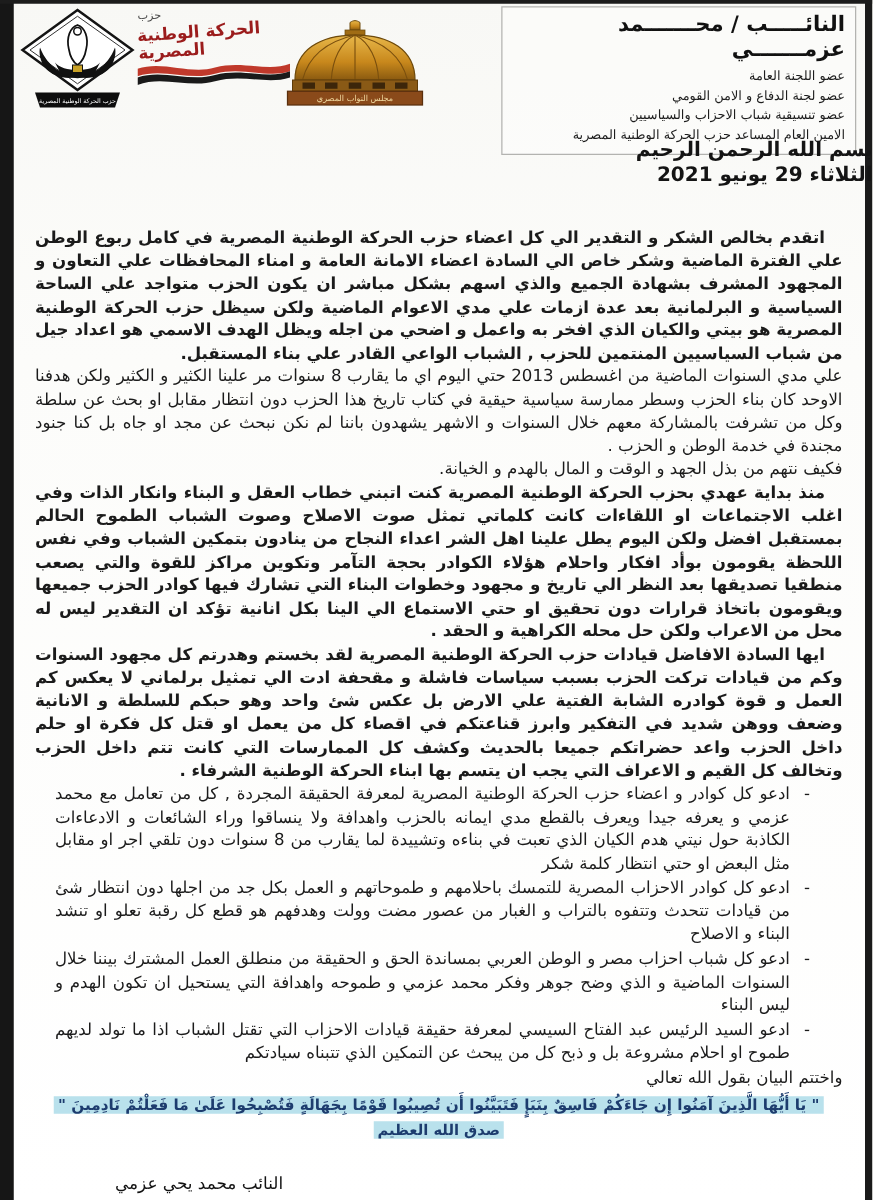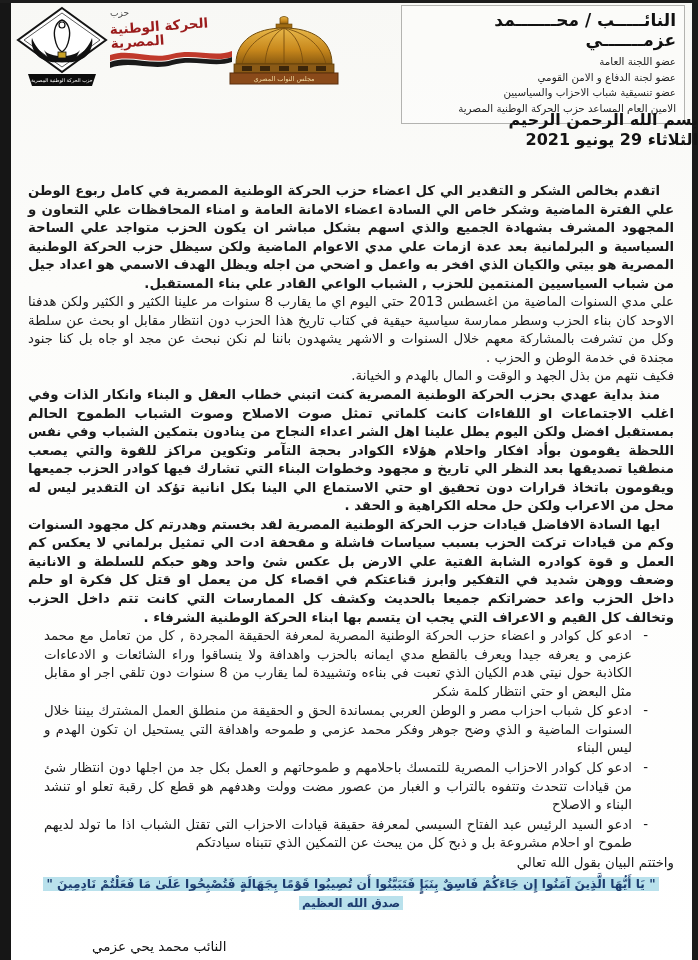--- a/index.html
+++ b/index.html
@@ -162,22 +162,22 @@
 
   <div class="body-text">
     <p class="indent">اتقدم بخالص الشكر و التقدير الي كل اعضاء حزب الحركة الوطنية المصرية في كامل ربوع الوطن علي الفترة الماضية وشكر خاص الي السادة اعضاء الامانة العامة و امناء المحافظات علي التعاون و المجهود المشرف بشهادة الجميع والذي اسهم بشكل مباشر ان يكون الحزب متواجد علي الساحة السياسية و البرلمانية بعد عدة ازمات علي مدي الاعوام الماضية ولكن سيظل حزب الحركة الوطنية المصرية هو بيتي والكيان الذي افخر به واعمل و اضحي من اجله ويظل الهدف الاسمي هو اعداد جيل من شباب السياسيين المنتمين للحزب , الشباب الواعي القادر علي بناء المستقبل.</p>
     <p>علي مدي السنوات الماضية من اغسطس 2013 حتي اليوم اي ما يقارب 8 سنوات مر علينا الكثير و الكثير ولكن هدفنا الاوحد كان بناء الحزب وسطر ممارسة سياسية حيقية في كتاب تاريخ هذا الحزب دون انتظار مقابل او بحث عن سلطة وكل من تشرفت بالمشاركة معهم خلال السنوات و الاشهر يشهدون باننا لم نكن نبحث عن مجد او جاه بل كنا جنود مجندة في خدمة الوطن و الحزب .</p>
     <p>فكيف نتهم من بذل الجهد و الوقت و المال بالهدم و الخيانة.</p>
     <p class="indent">منذ بداية عهدي بحزب الحركة الوطنية المصرية كنت اتبني خطاب العقل و البناء وانكار الذات وفي اغلب الاجتماعات او اللقاءات كانت كلماتي تمثل صوت الاصلاح وصوت الشباب الطموح الحالم بمستقبل افضل ولكن اليوم يطل علينا اهل الشر اعداء النجاح من ينادون بتمكين الشباب وفي نفس اللحظة يقومون بوأد افكار واحلام هؤلاء الكوادر بحجة التآمر وتكوين مراكز للقوة والتي يصعب منطقيا تصديقها بعد النظر الي تاريخ و مجهود وخطوات البناء التي تشارك فيها كوادر الحزب جميعها ويقومون باتخاذ قرارات دون تحقيق او حتي الاستماع الي الينا بكل انانية تؤكد ان التقدير ليس له محل من الاعراب ولكن حل محله الكراهية و الحقد .</p>
     <p class="indent">ايها السادة الافاضل قيادات حزب الحركة الوطنية المصرية لقد بخستم وهدرتم كل مجهود السنوات وكم من قيادات تركت الحزب بسبب سياسات فاشلة و مقحفة ادت الي تمثيل برلماني لا يعكس كم العمل و قوة كوادره الشابة الفتية علي الارض بل عكس شئ واحد وهو حبكم للسلطة و الانانية وضعف ووهن شديد في التفكير وابرز قناعتكم في اقصاء كل من يعمل او قتل كل فكرة او حلم داخل الحزب واعد حضراتكم جميعا بالحديث وكشف كل الممارسات التي كانت تتم داخل الحزب وتخالف كل القيم و الاعراف التي يجب ان يتسم بها ابناء الحركة الوطنية الشرفاء .</p>
 
     <ul class="bullets">
       <li>ادعو كل كوادر و اعضاء حزب الحركة الوطنية المصرية لمعرفة الحقيقة المجردة , كل من تعامل مع محمد عزمي و يعرفه جيدا ويعرف بالقطع مدي ايمانه بالحزب واهدافة ولا ينساقوا وراء الشائعات و الادعاءات الكاذبة حول نيتي هدم الكيان الذي تعبت في بناءه وتشييدة لما يقارب من 8 سنوات دون تلقي اجر او مقابل مثل البعض او حتي انتظار كلمة شكر</li>
+      <li>ادعو كل كوادر الاحزاب المصرية للتمسك باحلامهم و طموحاتهم و العمل بكل جد من اجلها دون انتظار شئ من قيادات تتحدث وتتفوه بالتراب و الغبار من عصور مضت وولت وهدفهم هو قطع كل رقبة تعلو او تنشد البناء و الاصلاح</li>
       <li>ادعو كل شباب احزاب مصر و الوطن العربي بمساندة الحق و الحقيقة من منطلق العمل المشترك بيننا خلال السنوات الماضية و الذي وضح جوهر وفكر محمد عزمي و طموحه واهدافة التي يستحيل ان تكون الهدم و ليس البناء</li>
-      <li>ادعو كل كوادر الاحزاب المصرية للتمسك باحلامهم و طموحاتهم و العمل بكل جد من اجلها دون انتظار شئ من قيادات تتحدث وتتفوه بالتراب و الغبار من عصور مضت وولت وهدفهم هو قطع كل رقبة تعلو او تنشد البناء و الاصلاح</li>
       <li>ادعو السيد الرئيس عبد الفتاح السيسي لمعرفة حقيقة قيادات الاحزاب التي تقتل الشباب اذا ما تولد لديهم طموح او احلام مشروعة بل و ذبح كل من يبحث عن التمكين الذي تتبناه سيادتكم</li>
     </ul>
 
     <p>واختتم البيان بقول الله تعالي</p>
 
     <div class="quote-wrap">
       <span class="hl verse-line">" يَا أَيُّهَا الَّذِينَ آمَنُوا إِن جَاءَكُمْ فَاسِقٌ بِنَبَإٍ فَتَبَيَّنُوا أَن تُصِيبُوا قَوْمًا بِجَهَالَةٍ فَتُصْبِحُوا عَلَىٰ مَا فَعَلْتُمْ نَادِمِينَ "</span><br>
       <span class="hl attr-line">صدق الله العظيم</span>
     </div>
 

